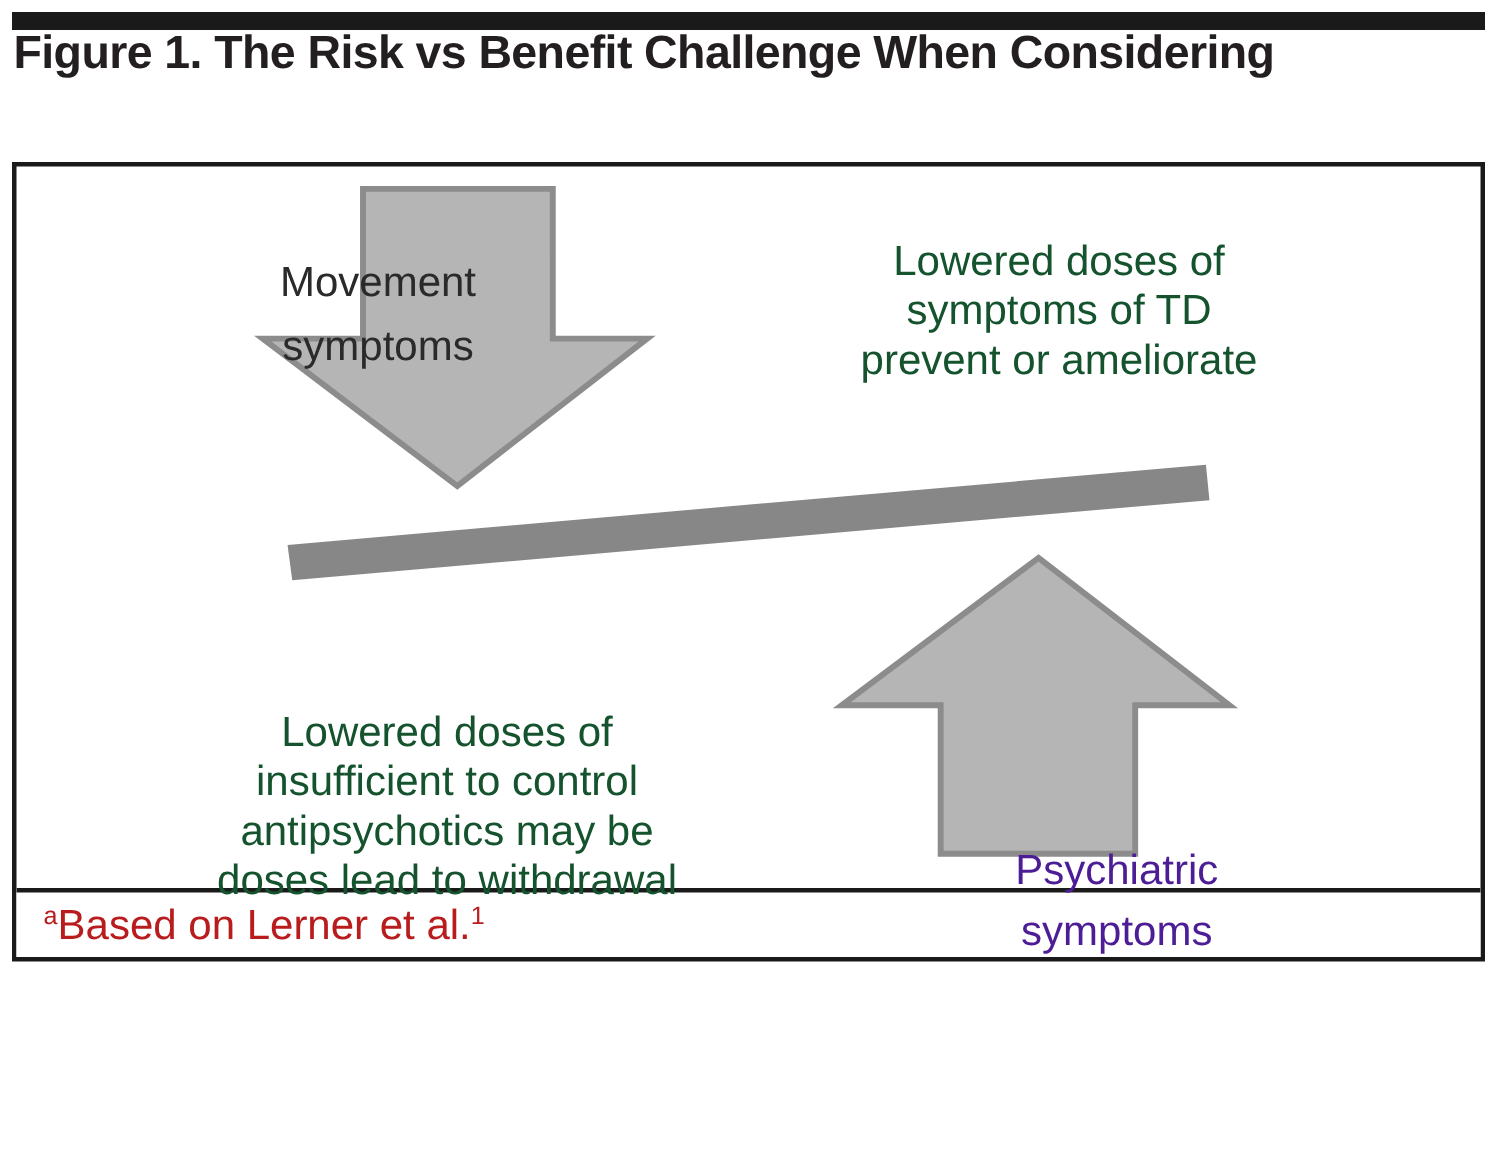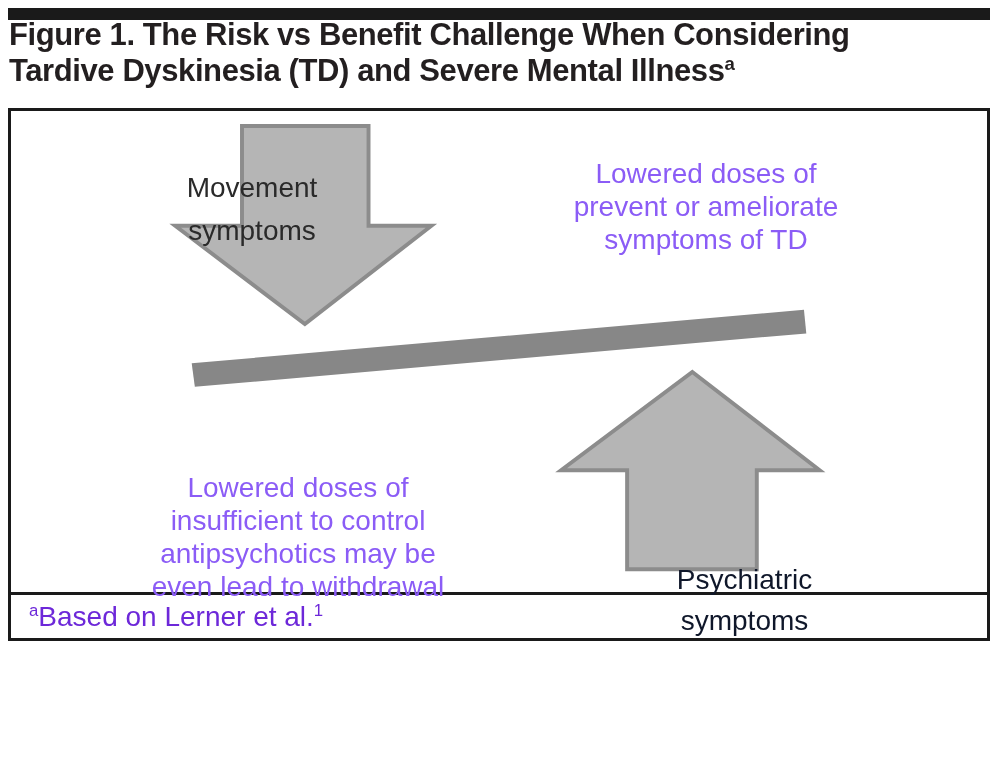--- a/index.html
+++ b/index.html
@@ -18,41 +18,40 @@
   .sup { font-size:60%; vertical-align:super; line-height:0; }
   .figure-panel {
     position:absolute; left:8px; top:108px; width:982px; height:533px;
     border:3px solid #1a1a1a; box-sizing:border-box;
     display:flex; flex-direction:column; background:#ffffff;
   }
   .diagram-area { position:relative; flex:1 1 auto; }
   .svg-layer { position:absolute; left:0; top:0; width:100%; height:100%; }
   .arrow-shape { stroke:#8c8c8c; stroke-width:5; stroke-linejoin:miter; }
   .overlay {
-    position:absolute; text-align:center; font-size:28px; color:#8b5cf6;
+    position:absolute; text-align:center; font-size:28px; color:#14532d;
   }
   .movement-label  { left:156px; top:55px;  width:170px; line-height:43px; color:#2a2a2a; }
   .benefit-text    { left:495px; top:46px;  width:400px; line-height:33px; }
   .risk-text       { left:72px;  top:360px; width:430px; line-height:33px; }
-  .psychiatric-label { left:646px; top:448px; width:175px; line-height:41px; color:#0f172a; }
+  .psychiatric-label { left:646px; top:448px; width:175px; line-height:41px; color:#4c1d95; }
   .overlay .line { display:block; }
   .footnote-bar {
     flex:0 0 46px; border-top:3px solid #1a1a1a; box-sizing:border-box;
     display:flex; align-items:center; padding-left:18px;
-    font-size:28px; color:#6d28d9; background:#ffffff;
+    font-size:28px; color:#b91c1c; background:#ffffff;
   }
 </style>
 </head>
 <body>
 
 <div class="top-rule"></div>
 
 <div class="figure-title">
   <span class="t-line">Figure 1. The Risk vs Benefit Challenge When Considering</span>
-  <span class="t-line"><span>Tardive Dyskinesia (TD) and Severe Mental Illness</span><sup class="sup">a</sup></span>
 </div>
 
 <div class="figure-panel">
   <div class="diagram-area">
 
     <svg class="svg-layer" viewBox="0 0 976 612" width="976" height="612" xmlns="http://www.w3.org/2000/svg">
 
       <polygon points="97,321 876,253 879,283 101,351" fill="#878787"></polygon>
 
       <polygon class="arrow-shape" points="161,19 322,19 322,146 402,146 241,271 76,146 161,146" fill="#b5b5b5"></polygon>
@@ -60,29 +59,29 @@
       <polygon class="arrow-shape" points="734,332 896,457 816,457 816,583 651,583 651,457 567,457" fill="#b5b5b5"></polygon>
     </svg>
 
     <div class="overlay movement-label">
       <span class="line">Movement</span>
       <span class="line">symptoms</span>
     </div>
 
     <div class="overlay benefit-text">
       <span class="line">Lowered doses of</span>
+      <span class="line">symptoms of TD</span>
       <span class="line">prevent or ameliorate</span>
-      <span class="line">symptoms of TD</span>
     </div>
 
     <div class="overlay risk-text">
       <span class="line">Lowered doses of</span>
       <span class="line">insufficient to control</span>
       <span class="line">antipsychotics may be</span>
-      <span class="line">even lead to withdrawal</span>
+      <span class="line">doses lead to withdrawal</span>
     </div>
 
     <div class="overlay psychiatric-label">
       <span class="line">Psychiatric</span>
       <span class="line">symptoms</span>
     </div>
 
   </div>
 
   <div class="footnote-bar">

